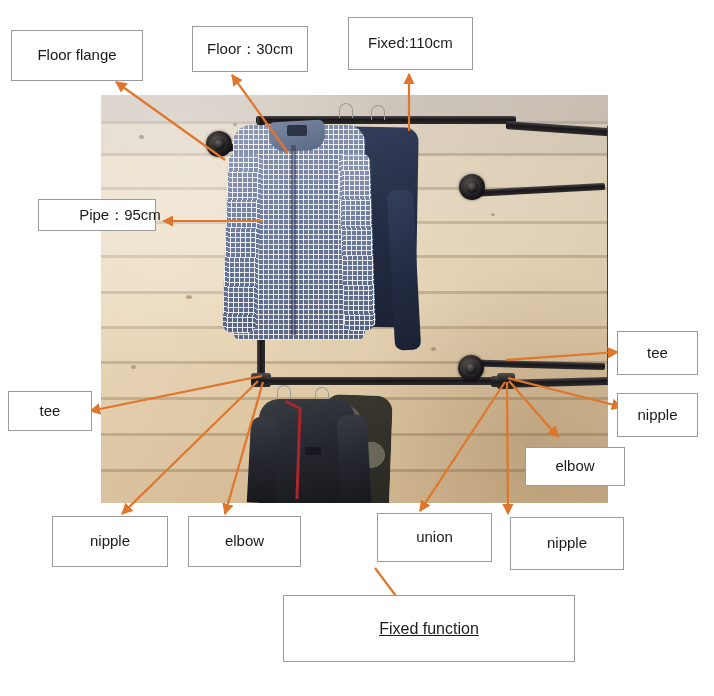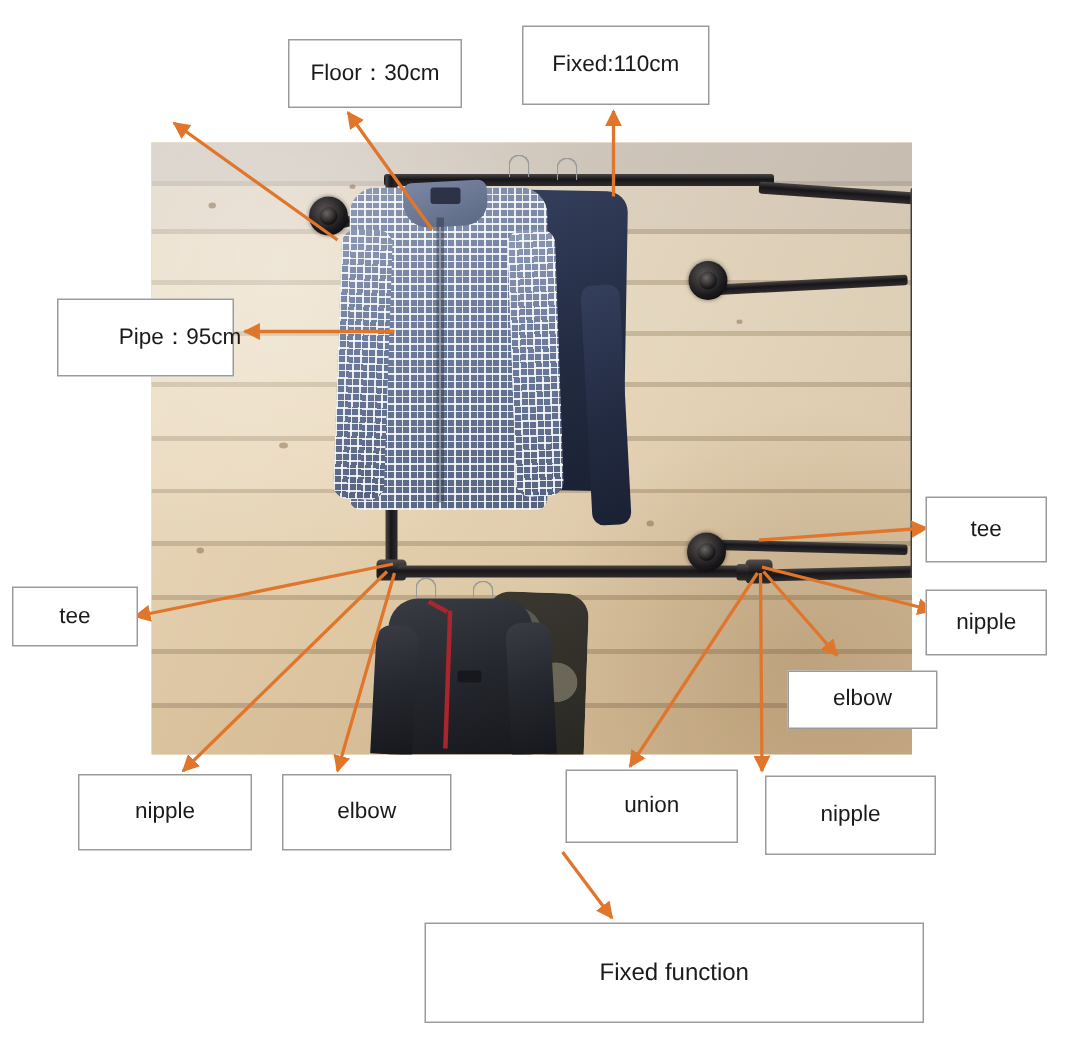--- a/index.html
+++ b/index.html
@@ -268,30 +268,33 @@
       <line x1="263" y1="382" x2="225" y2="514"></line>
 
       <line x1="505" y1="382" x2="420" y2="511"></line>
 
       <line x1="507" y1="382" x2="508" y2="514"></line>
 
       <line x1="375" y1="568" x2="408" y2="612"></line>
     </g>
   </svg>
 
+  <div class="label-box" style="left:11px;  top:30px;  width:132px; height:51px;">
+    <span>Floor flange</span>
+  </div>
 
   <div class="label-box" style="left:192px; top:26px;  width:116px; height:46px;">
     <span>Floor：30cm</span>
   </div>
 
   <div class="label-box" style="left:348px; top:17px;  width:125px; height:53px;">
     <span>Fixed:110cm</span>
   </div>
 
-  <div class="label-box" style="left:38px;  top:199px; width:118px; height:52px;padding-left:46px;">
+  <div class="label-box" style="left:38px;  top:199px; width:118px; height:32px;padding-left:46px;">
     <span>Pipe：95cm</span>
   </div>
 
   <div class="label-box" style="left:617px; top:331px; width:81px;  height:44px;">
     <span>tee</span>
   </div>
 
   <div class="label-box" style="left:617px; top:393px; width:81px;  height:44px;">
     <span>nipple</span>
   </div>
@@ -313,17 +316,17 @@
   </div>
 
   <div class="label-box" style="left:361px; top:513px; width:115px; height:49px;margin-left:16px;">
     <span>union</span>
   </div>
 
   <div class="label-box" style="left:510px; top:517px; width:114px; height:53px;">
     <span>nipple</span>
   </div>
 
-  <div class="label-box big" style="left:283px; top:615px; width:333px; height:67px;">
+  <div class="label-box big" style="left:283px; top:595px; width:292px; height:67px;text-decoration:underline;">
     <span>Fixed function</span>
   </div>
 
 </div>
 
 </body></html>

